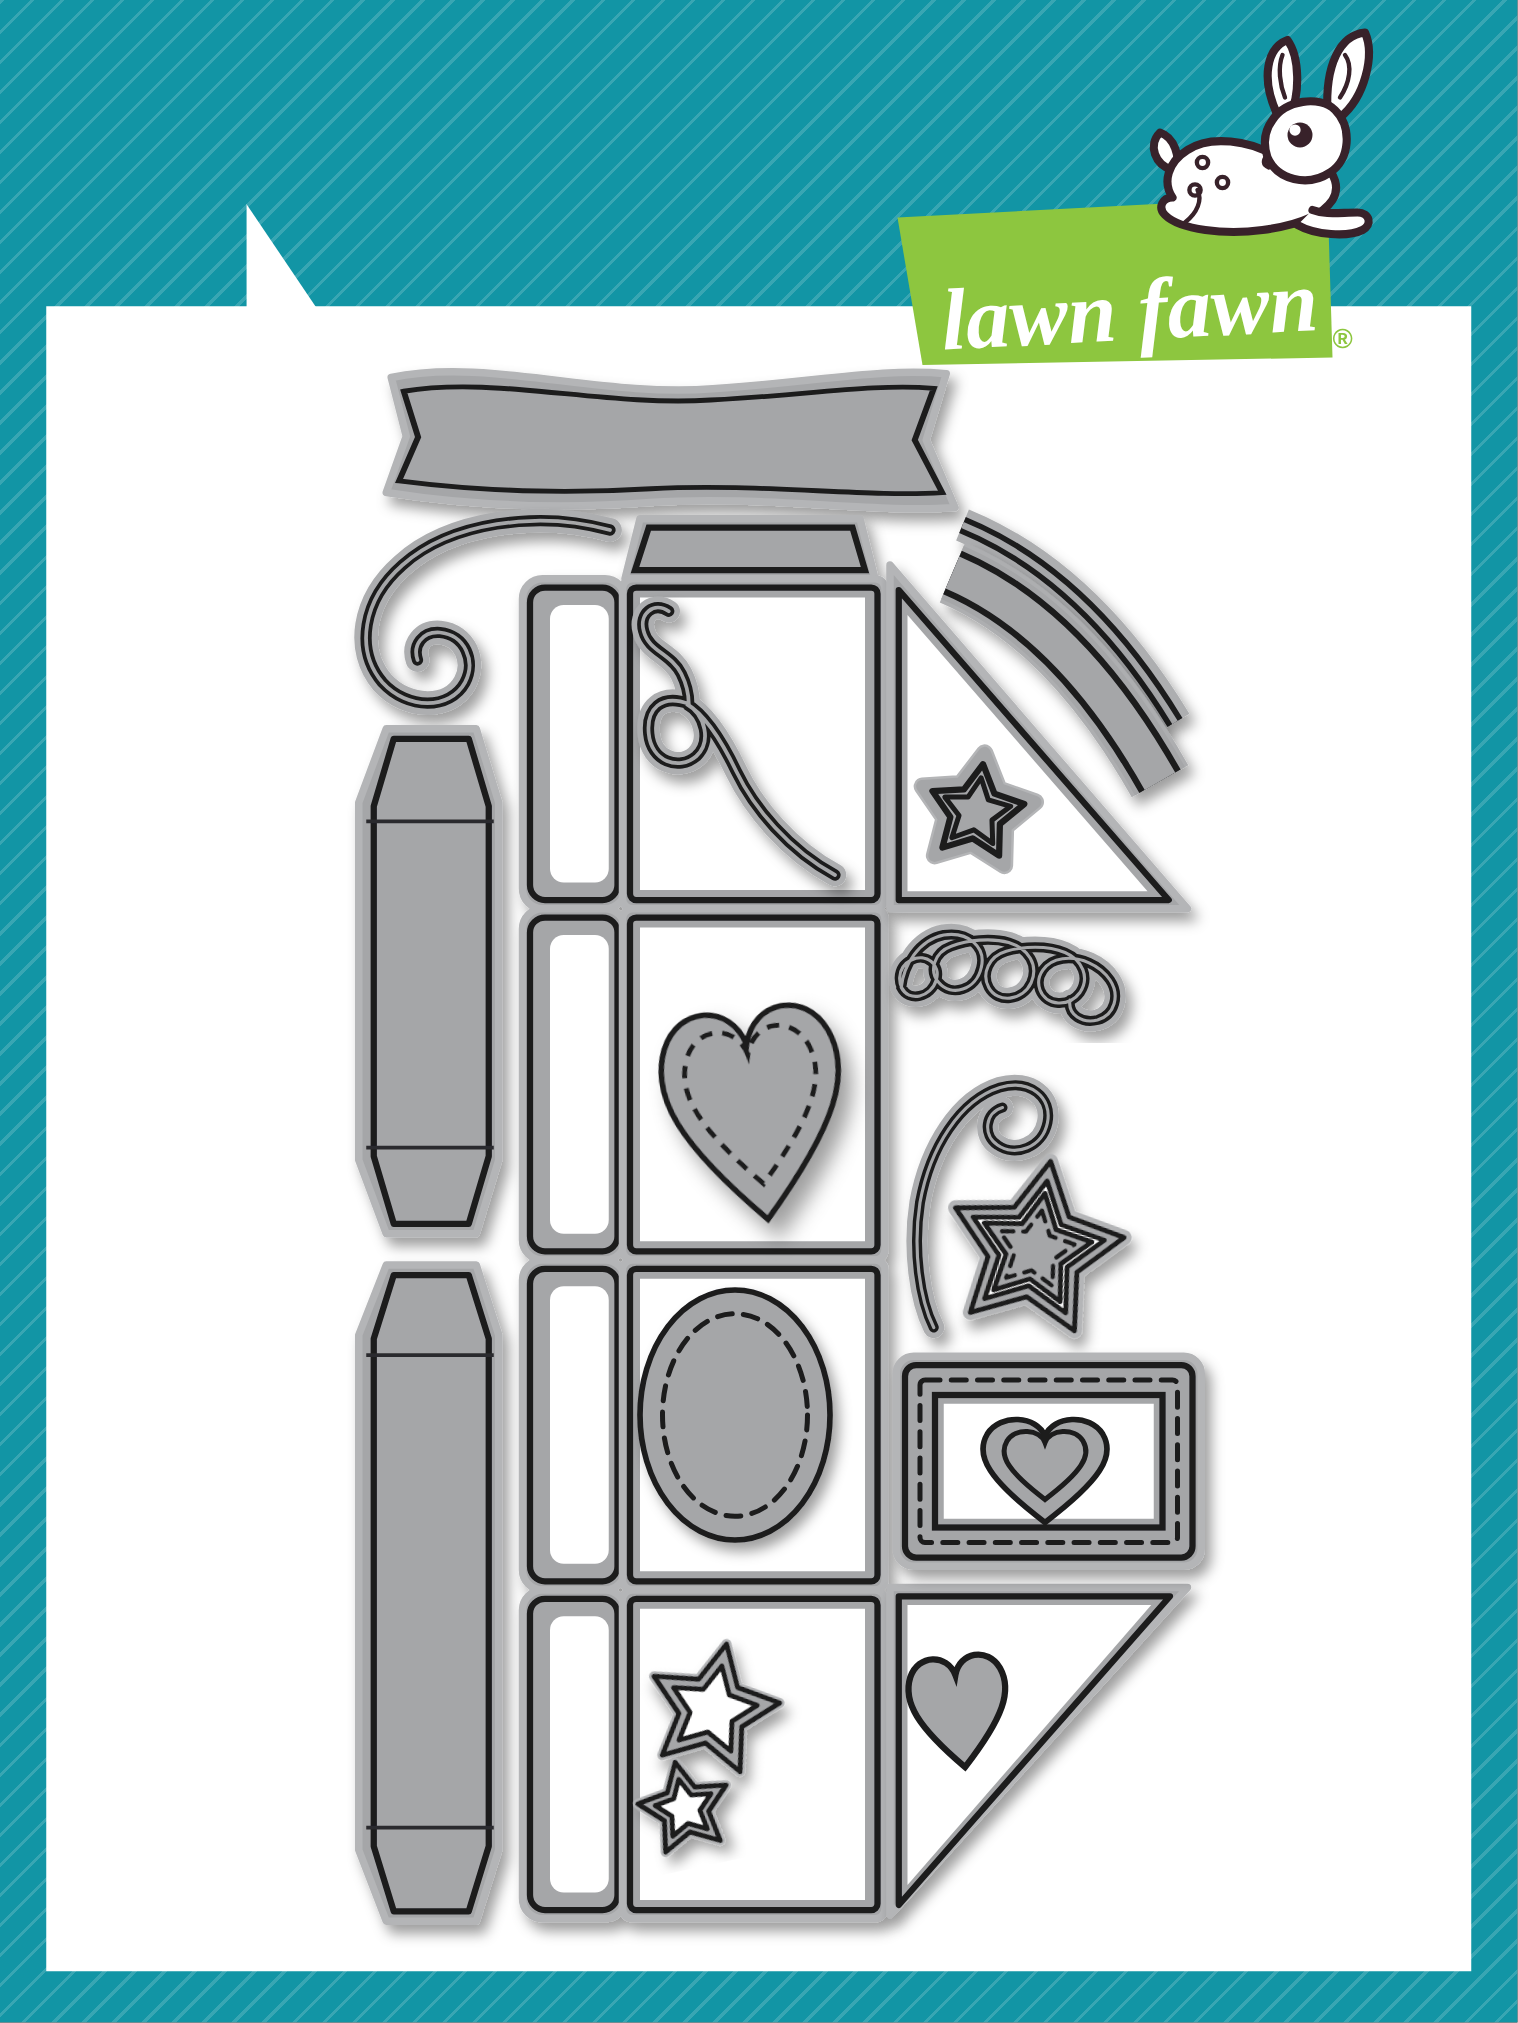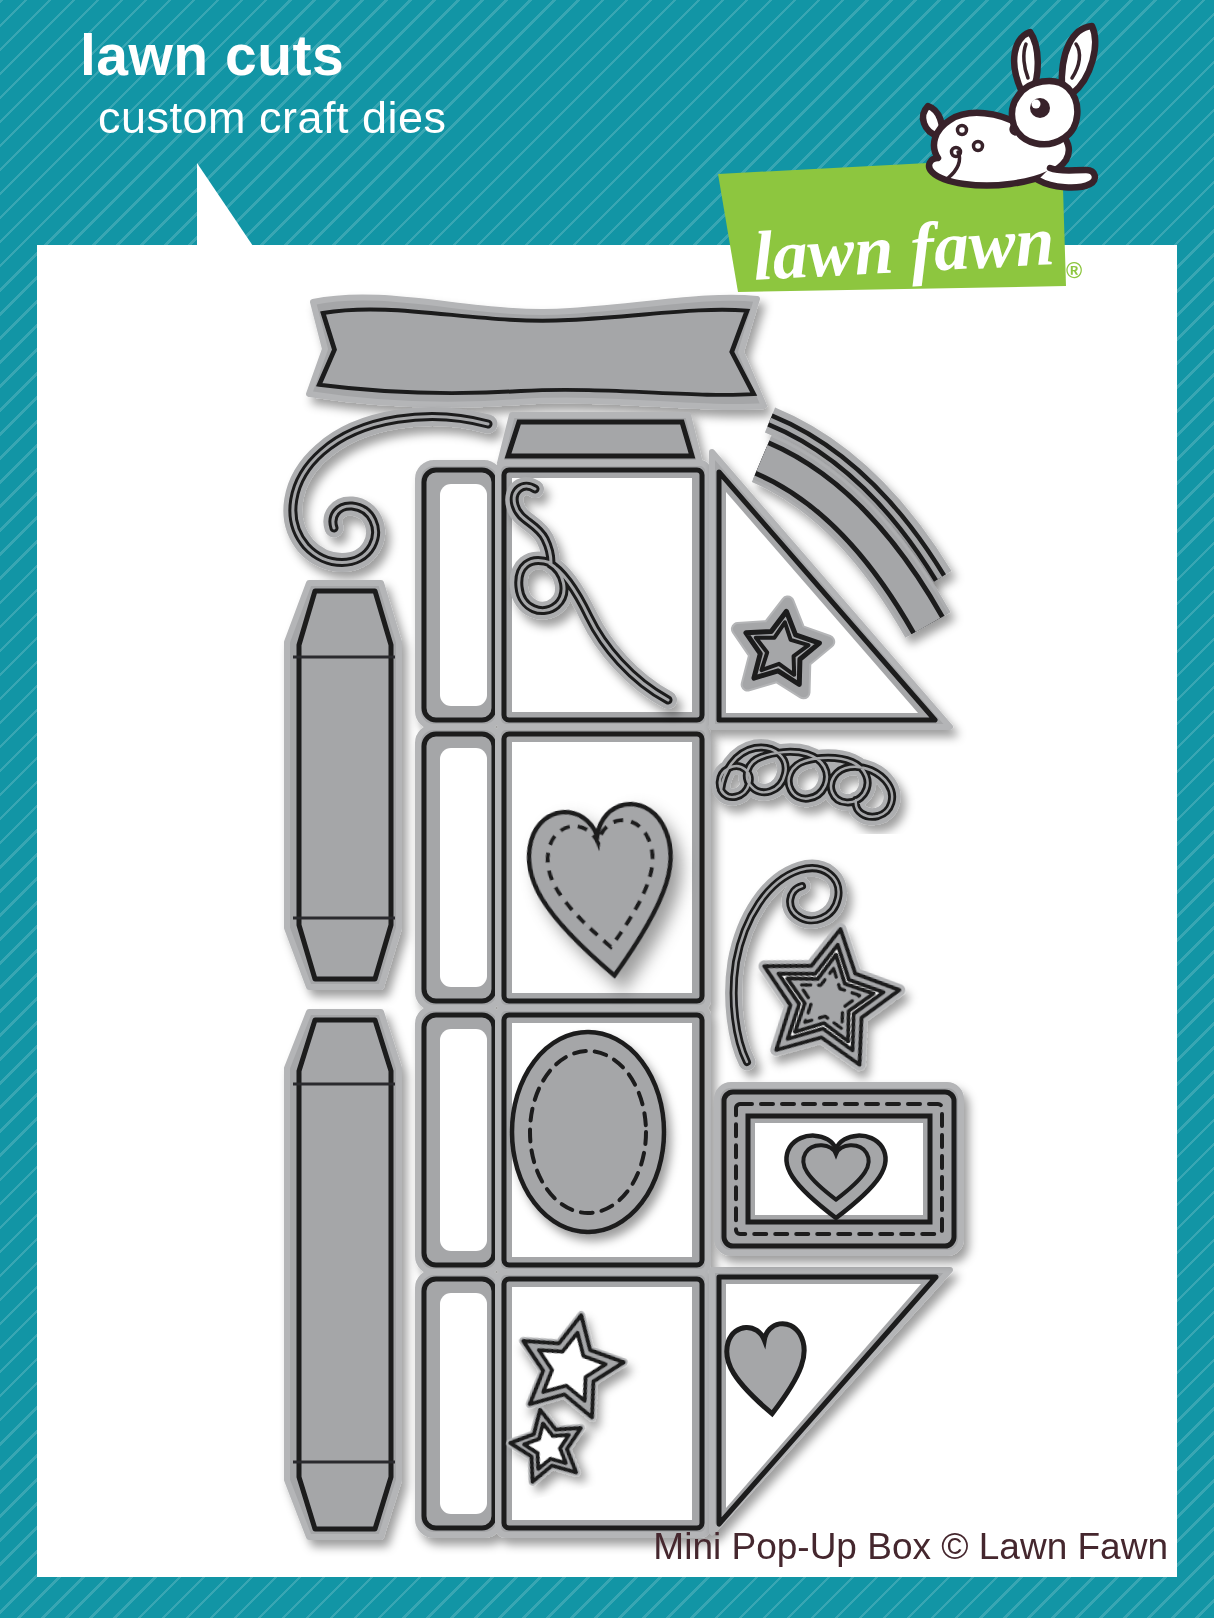--- a/index.html
+++ b/index.html
@@ -43,22 +43,20 @@
   text{user-select:none;}
 </style>
 </head>
 <body>
 
 <div id="card">
 
   <div id="panel"></div>
   <div id="bubble-tail"></div>
 
-  <div class="hdr-title">lawn cuts</div>
-  <div class="hdr-sub">custom craft dies</div>
 
   <svg width="1214" height="1618" viewBox="0 0 1214 1618">
     <defs>
       <filter id="ds" x="-25%" y="-25%" width="150%" height="150%">
         <feDropShadow dx="5" dy="7" stdDeviation="5" flood-color="#000000" flood-opacity="0.38"></feDropShadow>
       </filter>
     </defs>
 
     <g filter="url(#ds)">
       <path class="die-fill" stroke-linejoin="round" d="M313,302 C390,286 480,318 570,311 C650,306 706,294 757,299 L741,352 L764,406 C700,411 610,396 520,402 C440,408 366,403 309,394 L325,349 Z"></path>
@@ -236,14 +234,13 @@
         <circle cx="962" cy="130" r="4.5" fill="none" stroke-width="3.5"></circle>
         <circle cx="978" cy="146" r="4.5" fill="none" stroke-width="3.5"></circle>
         <circle cx="956" cy="152" r="4.5" fill="none" stroke-width="3.5"></circle>
         <path d="M948,178 C958,170 962,160 958,152" fill="none" stroke-width="3.5"></path>
       </g>
       <text x="752" y="272" font-family="Liberation Serif, serif" font-style="italic" font-weight="bold" font-size="70" fill="#ffffff" transform="rotate(-3 900 230)">lawn fawn</text>
       <text x="1066" y="278" font-size="22" fill="#8DC63F" font-weight="bold">®</text>
     </g>
   </svg>
 
-  <div id="footer-product">Mini Pop-Up Box © Lawn Fawn</div>
 </div>
 
 </body></html>

